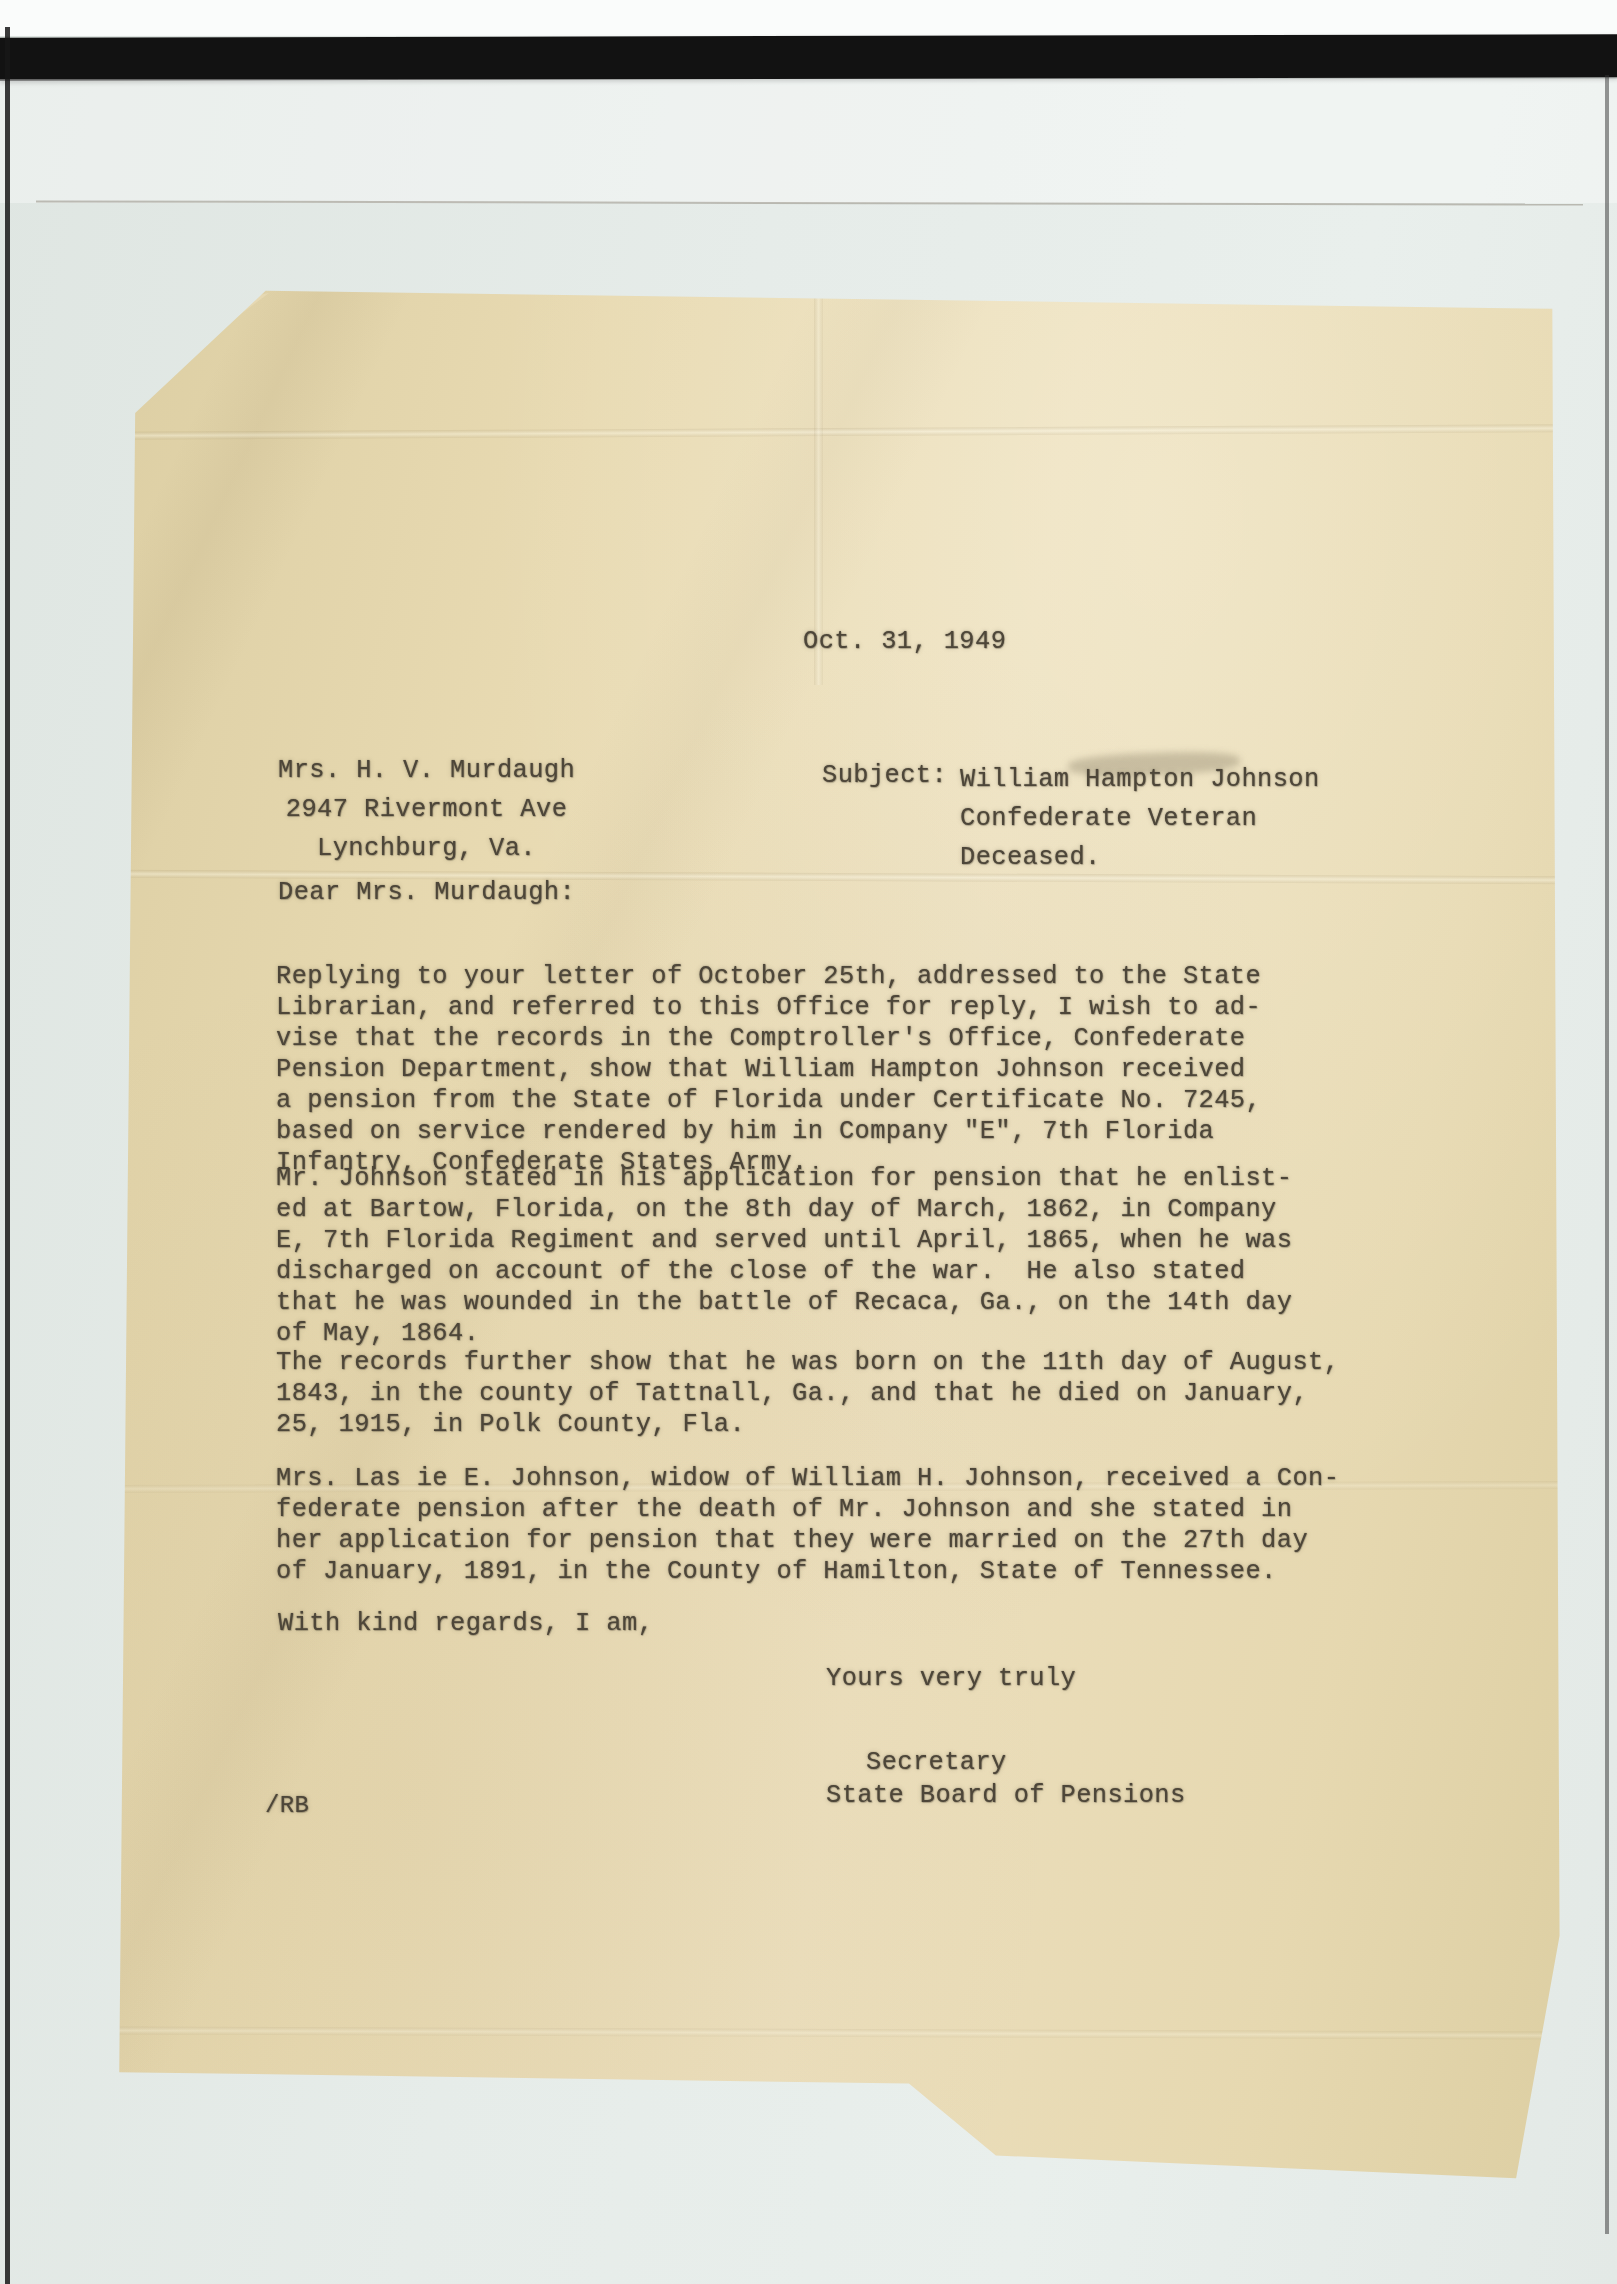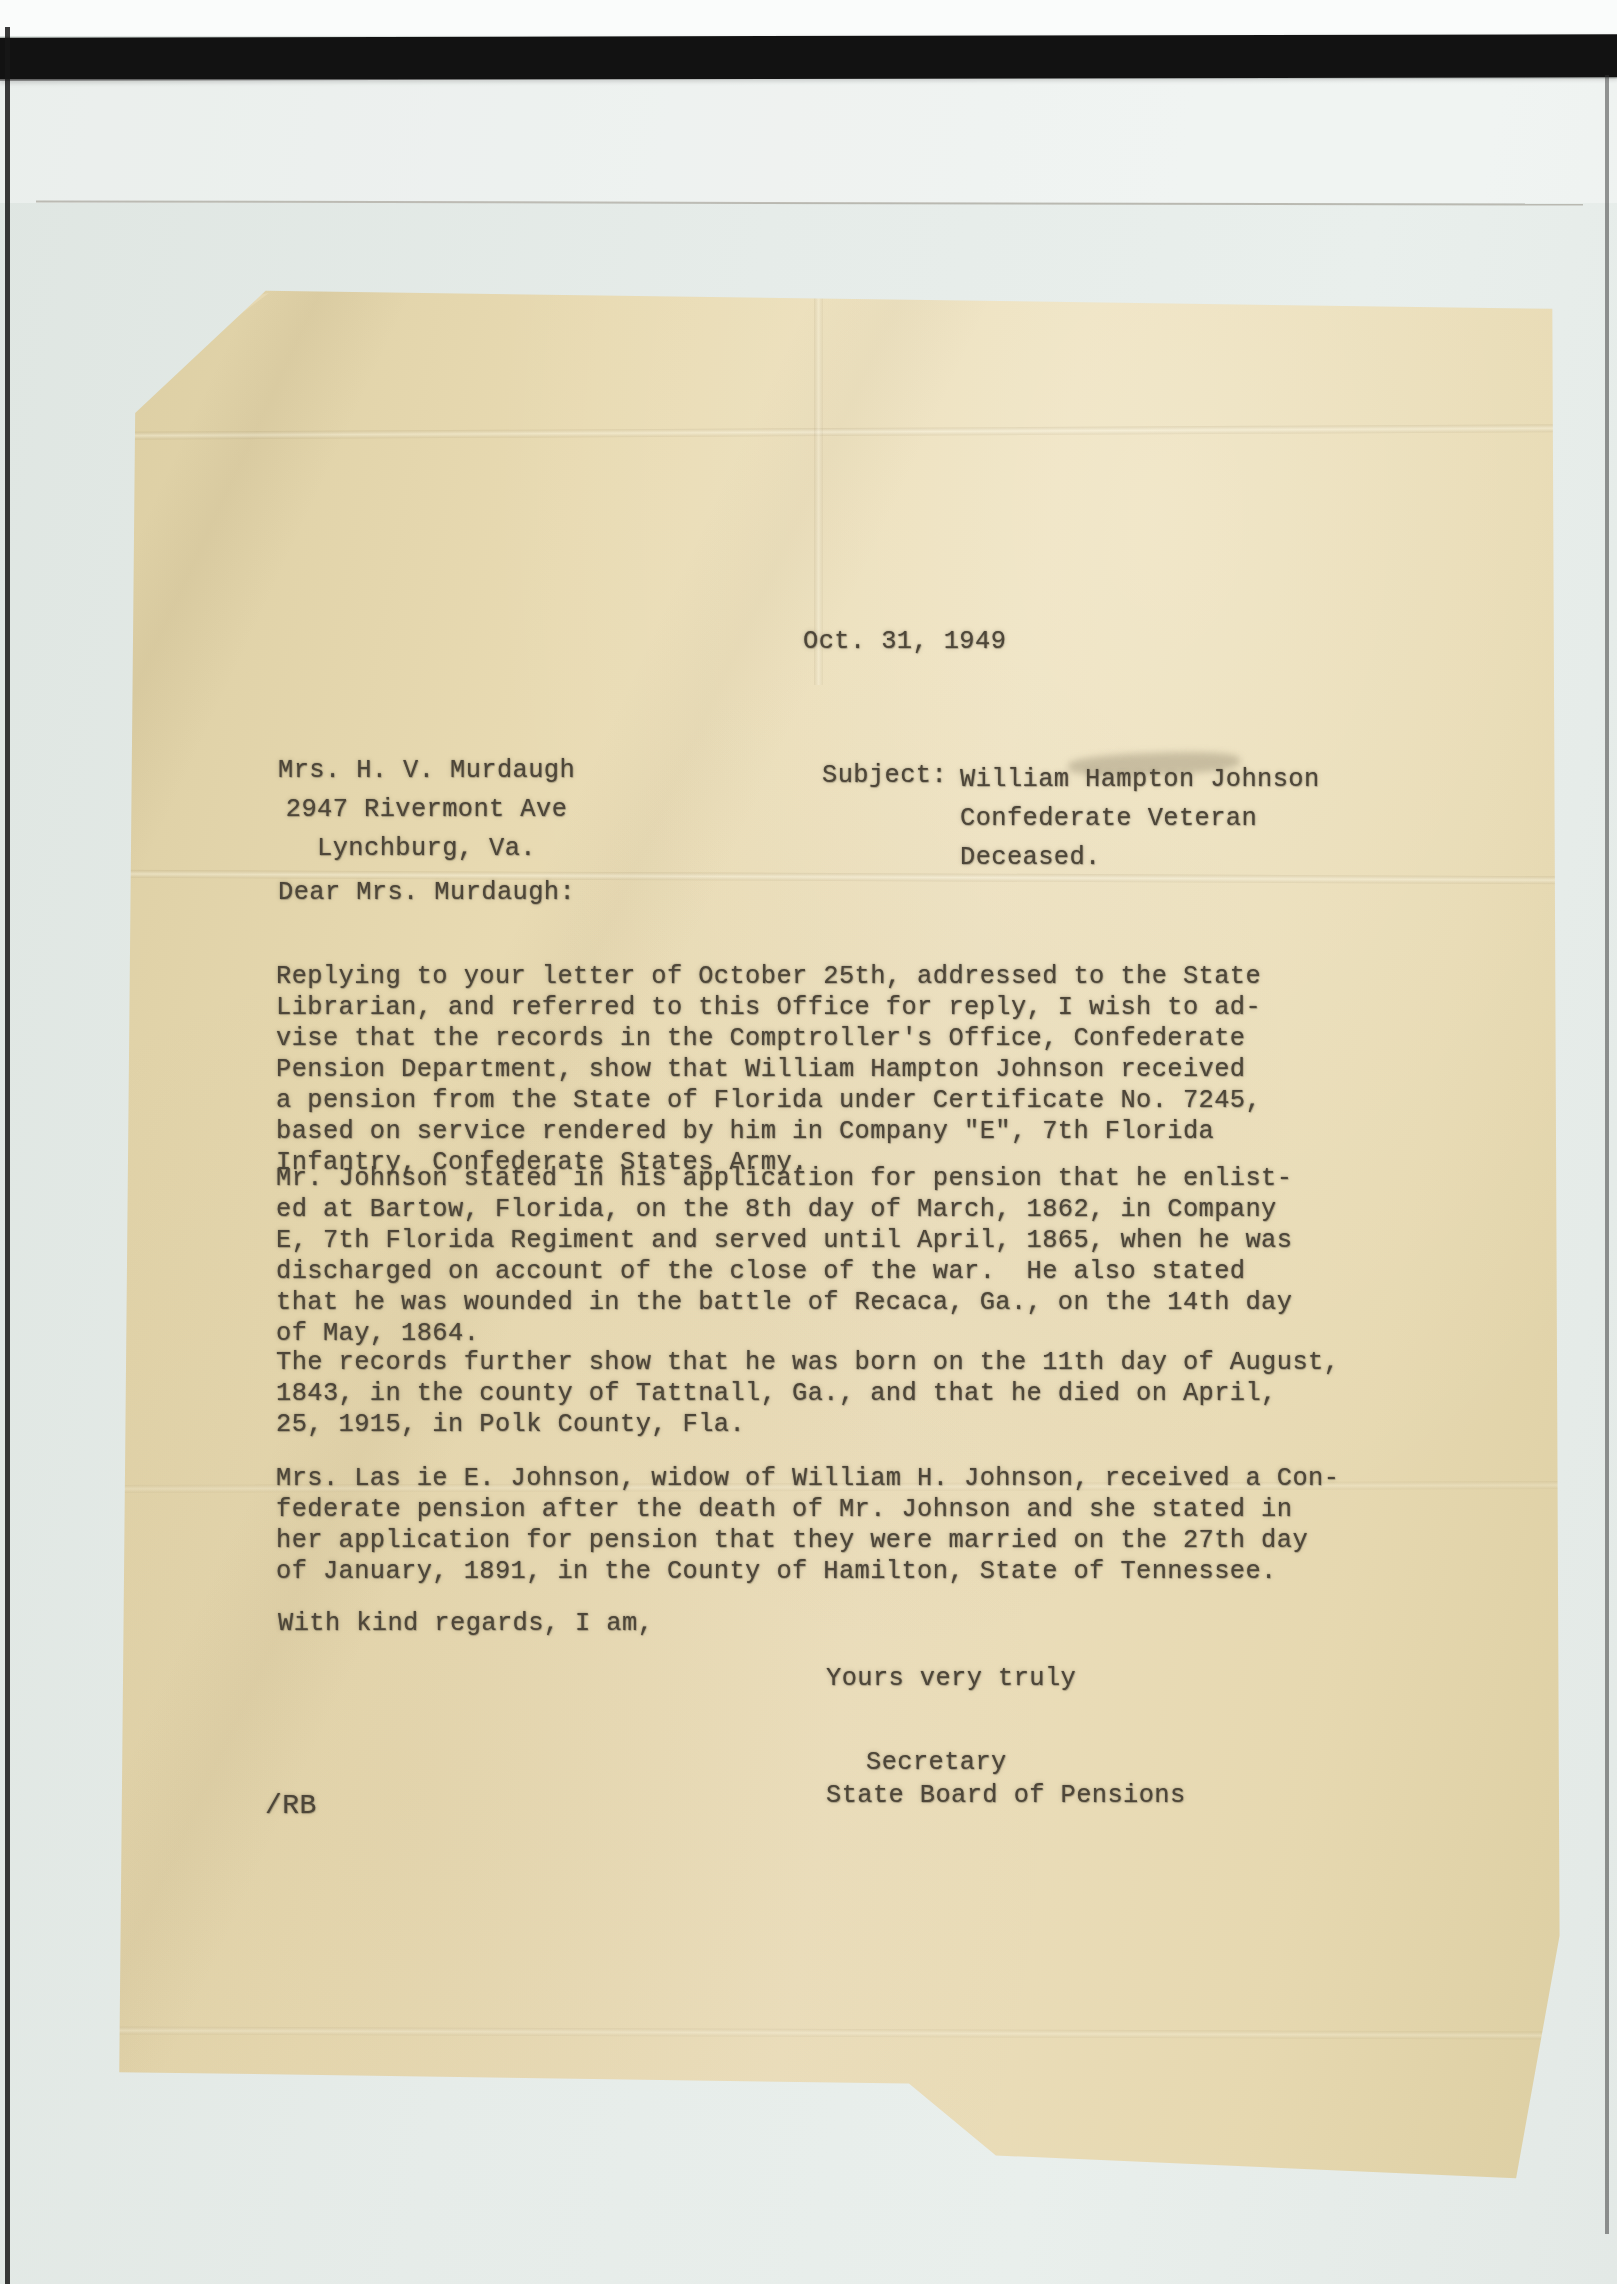--- a/index.html
+++ b/index.html
@@ -59,21 +59,21 @@
   .subj-value{left:848px;top:472px;line-height:39px;}
   .salutation{left:166px;top:589px;}
   .p1{left:164px;top:673px;}
   .p2{left:164px;top:875px;}
   .p3{left:164px;top:1059px;}
   .p4{left:164px;top:1175px;}
   .closing{left:166px;top:1320px;}
   .valediction{left:714px;top:1375px;text-align:right;}
   .sig-title{left:714px;top:1459px;margin-left:40px;}
   .sig-org{left:714px;top:1492px;}
-  .initials{left:153px;top:1502px;font-size:28px;}
+  .initials{left:153px;top:1502px;font-size:24px;}
 </style>
 </head>
 <body>
 
 <div class="scan">
   <div class="strip-top"></div>
   <div class="band"></div>
   <div class="upper-light"></div>
   <div class="hairline"></div>
   <div class="edge-left"></div>
@@ -108,21 +108,21 @@
 a pension from the State of Florida under Certificate No. 7245,
 based on service rendered by him in Company "E", 7th Florida
 Infantry, Confederate States Army.</div>
     <div class="ink p2">Mr. Johnson stated in his application for pension that he enlist-
 ed at Bartow, Florida, on the 8th day of March, 1862, in Company
 E, 7th Florida Regiment and served until April, 1865, when he was
 discharged on account of the close of the war.  He also stated
 that he was wounded in the battle of Recaca, Ga., on the 14th day
 of May, 1864.</div>
     <div class="ink p3">The records further show that he was born on the 11th day of August,
-1843, in the county of Tattnall, Ga., and that he died on April,
+1843, in the county of Tattnall, Ga., and that he died on January,
 25, 1915, in Polk County, Fla.</div>
     <div class="ink p4">Mrs. Las ie E. Johnson, widow of William H. Johnson, received a Con-
 federate pension after the death of Mr. Johnson and she stated in
 her application for pension that they were married on the 27th day
 of January, 1891, in the County of Hamilton, State of Tennessee.</div>
 
     <div class="ink closing">With kind regards, I am,</div>
     <div class="ink valediction">Yours very truly</div>
     <div class="ink sig-title">Secretary</div>
     <div class="ink sig-org">State Board of Pensions</div>

